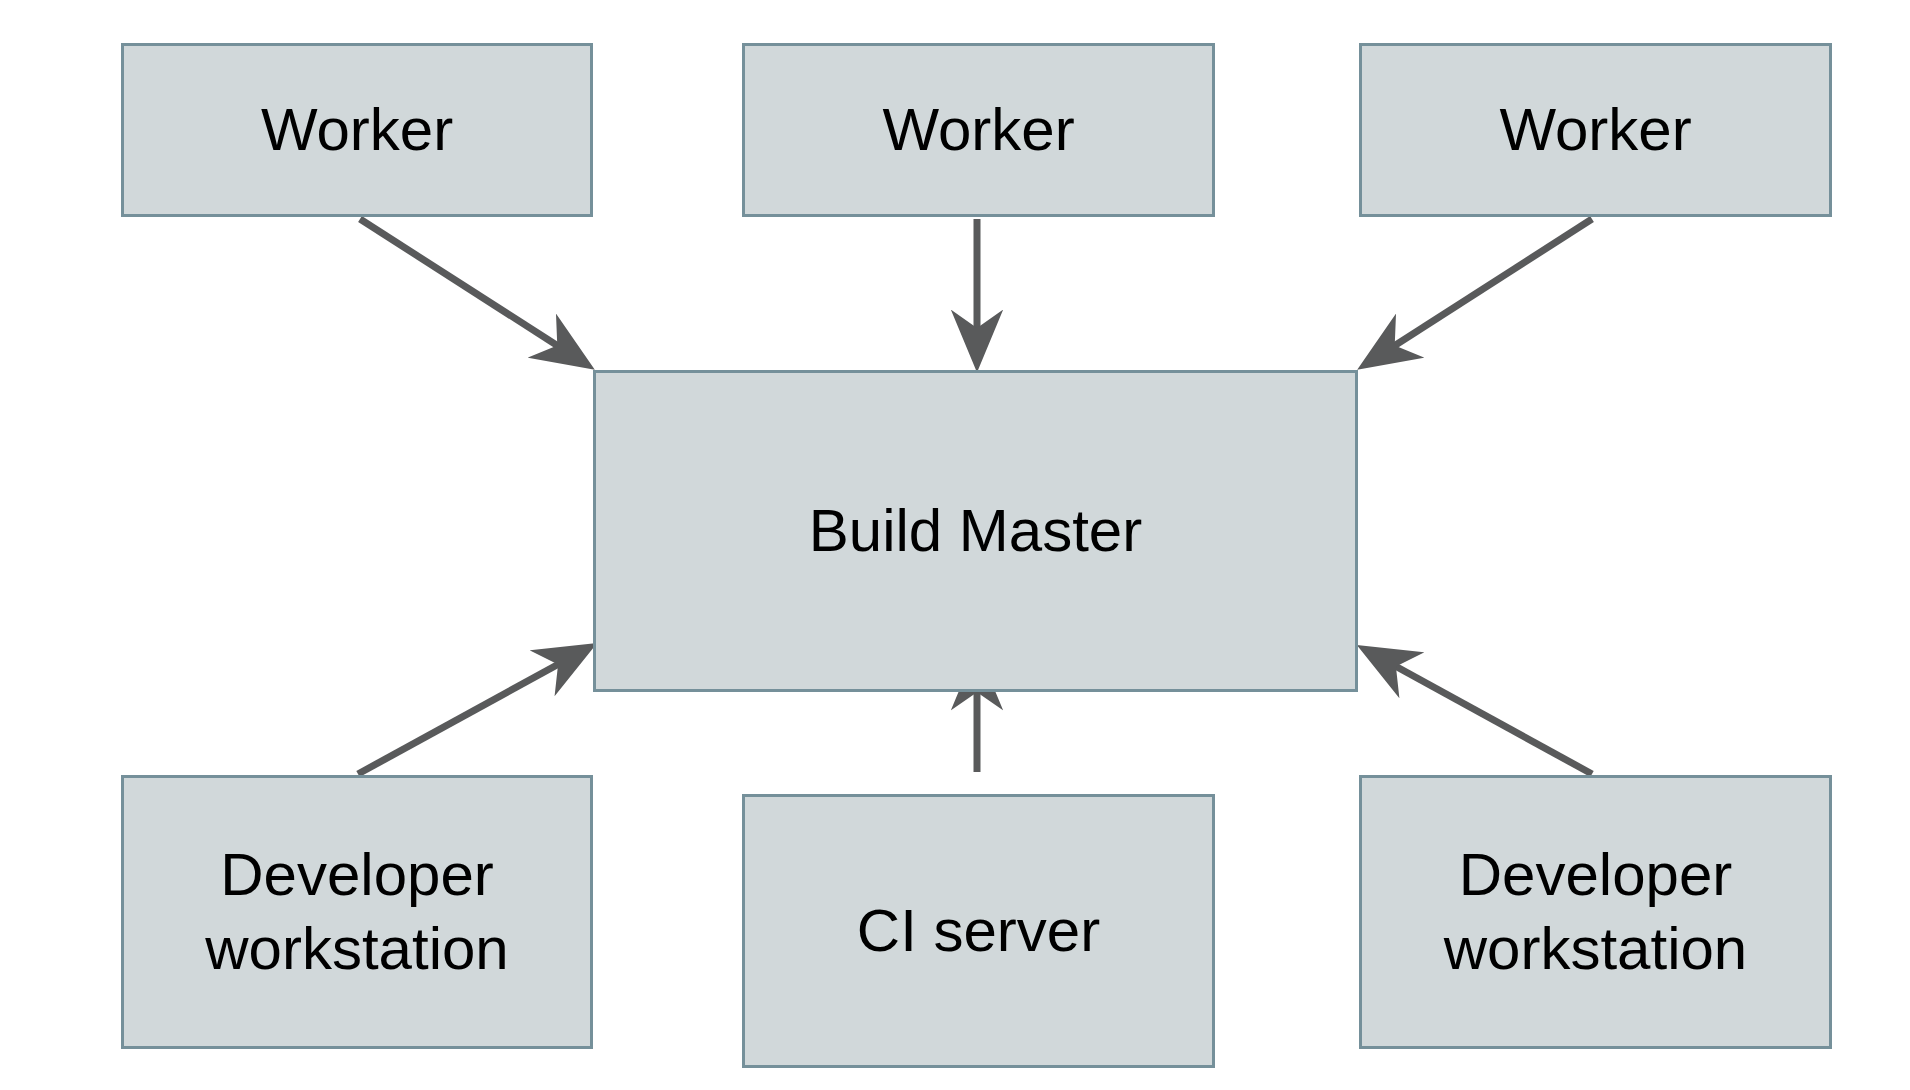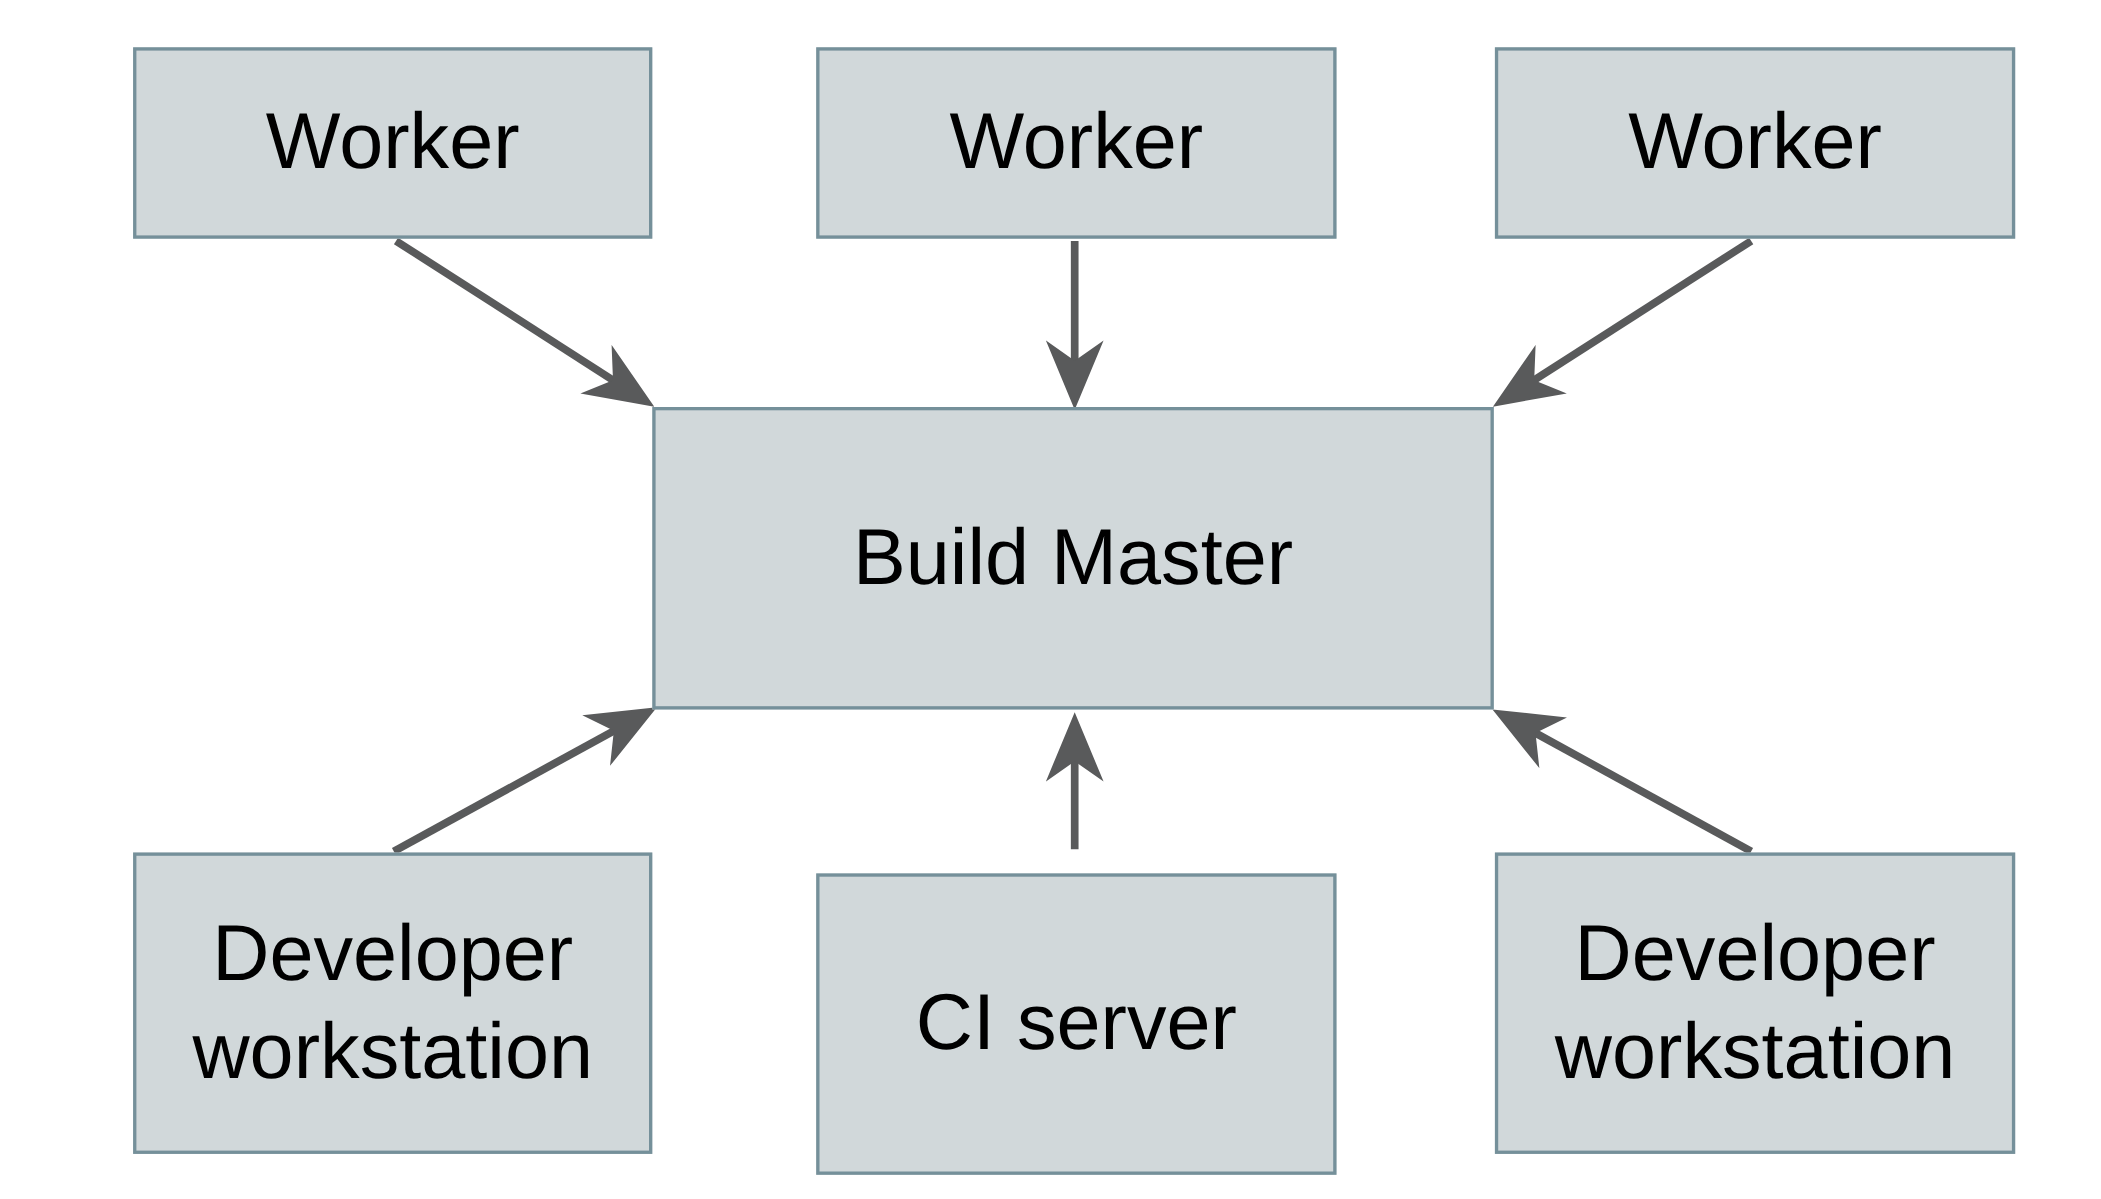--- a/index.html
+++ b/index.html
@@ -37,30 +37,30 @@
   .arrowhead { fill: var(--arrow-color); }
   .node {
     position: absolute;
     background: var(--node-fill);
     border: 3px solid var(--node-border);
     display: flex;
     align-items: center;
     justify-content: center;
     text-align: center;
     color: var(--text-color);
-    font-size: 72px;
+    font-size: 60px;
     line-height: 1.24;
     padding: 0 24px;
   }
   
   .node-worker-1 { left: 121px; top: 43px;  width: 472px; height: 174px; }
   .node-worker-2 { left: 742px; top: 43px;  width: 473px; height: 174px; }
   .node-worker-3 { left: 1359px; top: 43px; width: 473px; height: 174px; }
   
-  .node-build-master { left: 593px; top: 370px; width: 765px; height: 275px; }
+  .node-build-master { left: 593px; top: 370px; width: 765px; height: 322px; }
   
   .node-dev-left  { left: 121px;  top: 775px; width: 472px; height: 274px; }
   .node-ci-server { left: 742px;  top: 775px; width: 473px; height: 274px; margin-top: 19px; }
   .node-dev-right { left: 1359px; top: 775px; width: 473px; height: 274px; }
 </style>
 </head>
 <body>
 
 <div class="canvas">
 

